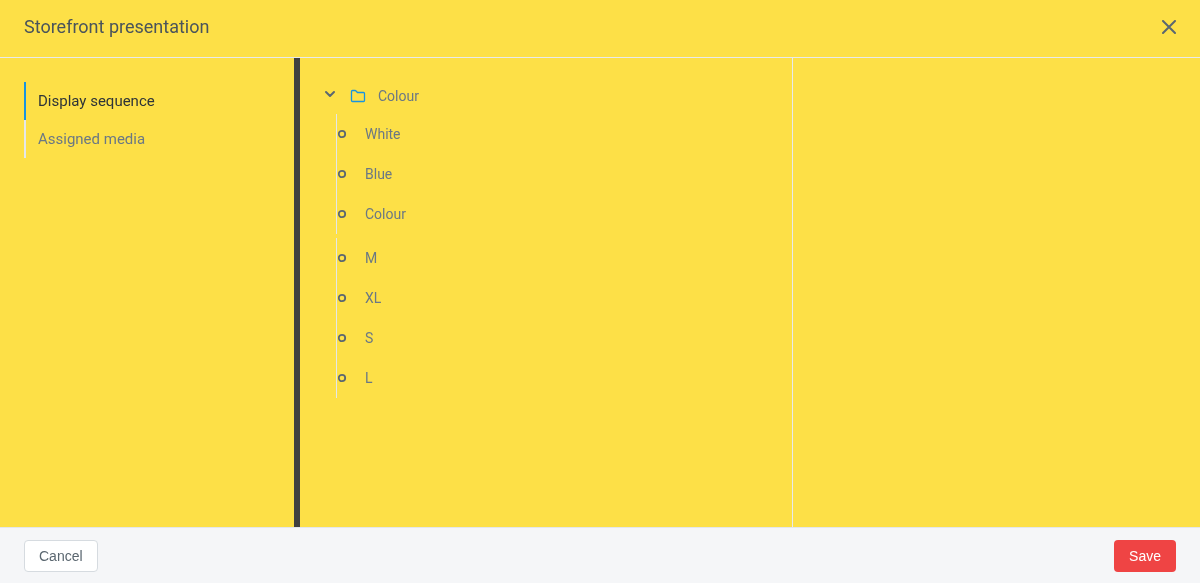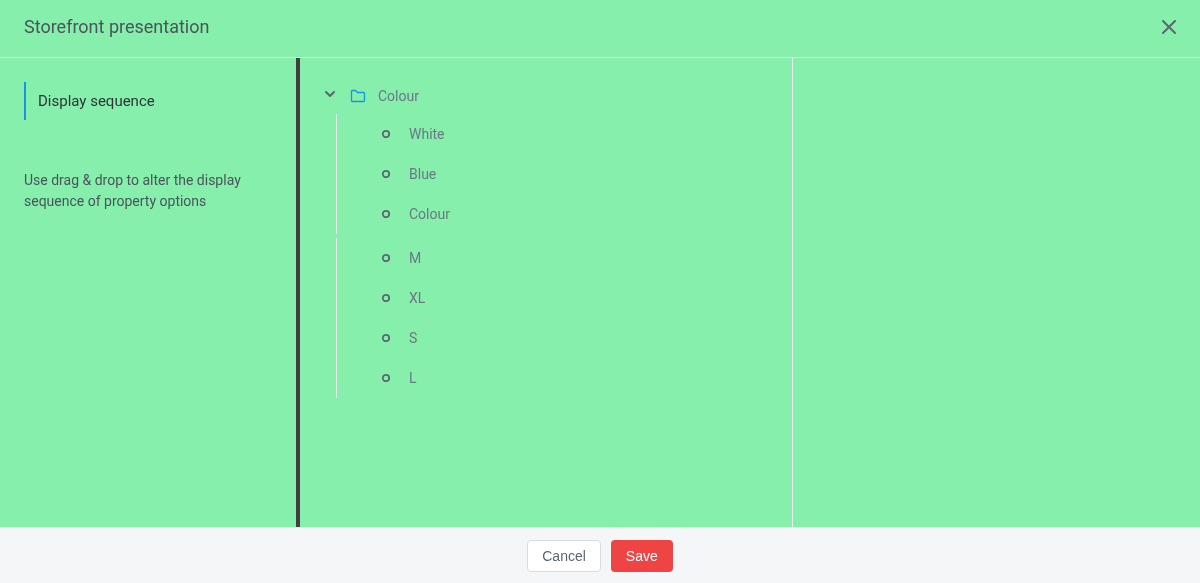--- a/index.html
+++ b/index.html
@@ -5,21 +5,21 @@
     * { box-sizing: border-box; margin: 0; padding: 0; }
     body {
       font-family: -apple-system, BlinkMacSystemFont, "Segoe UI", Roboto, Helvetica, Arial, sans-serif;
       background: #f5f6f8;
       color: #4a545b;
       width: 1200px;
       height: 583px;
       overflow: hidden;
     }
     .modal {
-      background: #86efac;
+      background: #fde047;
       width: 100%;
       height: 528px;
       display: flex;
       flex-direction: column;
       border-bottom: 1px solid #e4e7ea;
     }
     .modal-header {
       display: flex;
       justify-content: space-between;
       align-items: center;
@@ -37,21 +37,21 @@
       cursor: pointer;
       color: #5b6770;
     }
     .modal-body {
       display: flex;
       flex: 1;
       min-height: 0;
     }
     .sidebar {
       width: 300px;
-      border-right: 4px solid #404040;
+      border-right: 6px solid #404040;
       padding: 24px 0;
     }
     .tabs { padding: 0 24px; }
     .tab-item {
       padding: 10px 0 10px 12px;
       font-size: 15px;
       color: #6b7884;
       border-left: 2px solid #e4e7ea;
       cursor: pointer;
     }
@@ -87,41 +87,40 @@
     .folder-icon {
       width: 16px;
       height: 16px;
       margin-right: 12px;
       color: #1894e0;
     }
     .group-label { font-size: 14px; color: #6b7884; }
     .options {
       margin-left: 12px;
       border-left: 1px solid #e4e7ea;
-      padding-left: 44px;
     }
     .option {
       display: flex;
       align-items: center;
       padding: 12px 0;
       cursor: grab;
     }
     .option-marker {
       width: 10px;
       height: 10px;
       margin-right: 18px;
       color: #5b6770;
       flex-shrink: 0;
     }
     .option-label { font-size: 14px; color: #6b7884; }
     .right-panel { flex: 1; }
     .footer {
       height: 55px;
       display: flex;
-      justify-content: center;
+      justify-content: space-between;
       align-items: center;
       padding: 0 24px;
       gap: 10px;
     }
     .btn {
       padding: 7px 14px;
       border-radius: 4px;
       font-size: 14px;
       cursor: pointer;
       border: 1px solid transparent;
@@ -146,22 +145,24 @@
       <path d="M1 1 L13 13 M13 1 L1 13" stroke="currentColor" stroke-width="2" fill="none" stroke-linecap="round"></path>
     </svg>
   </div>
 
   <div class="modal-body">
     <div class="sidebar">
       <div class="tabs">
         <div class="tab-item active">
           <span>Display sequence</span>
         </div>
+        <div class="tab-item">
+          <span>Assigned media</span>
+        </div>
       </div>
-      <div class="help-text">Use drag &amp; drop to alter the display sequence of property options</div>
     </div>
 
     <div class="tree-panel">
 
       <div class="group">
         <div class="group-header">
           <svg class="chevron" viewBox="0 0 12 12">
             <path d="M2 4 L6 8 L10 4" stroke="currentColor" stroke-width="2" fill="none" stroke-linecap="round" stroke-linejoin="round"></path>
           </svg>
           <svg class="folder-icon" viewBox="0 0 16 16">

